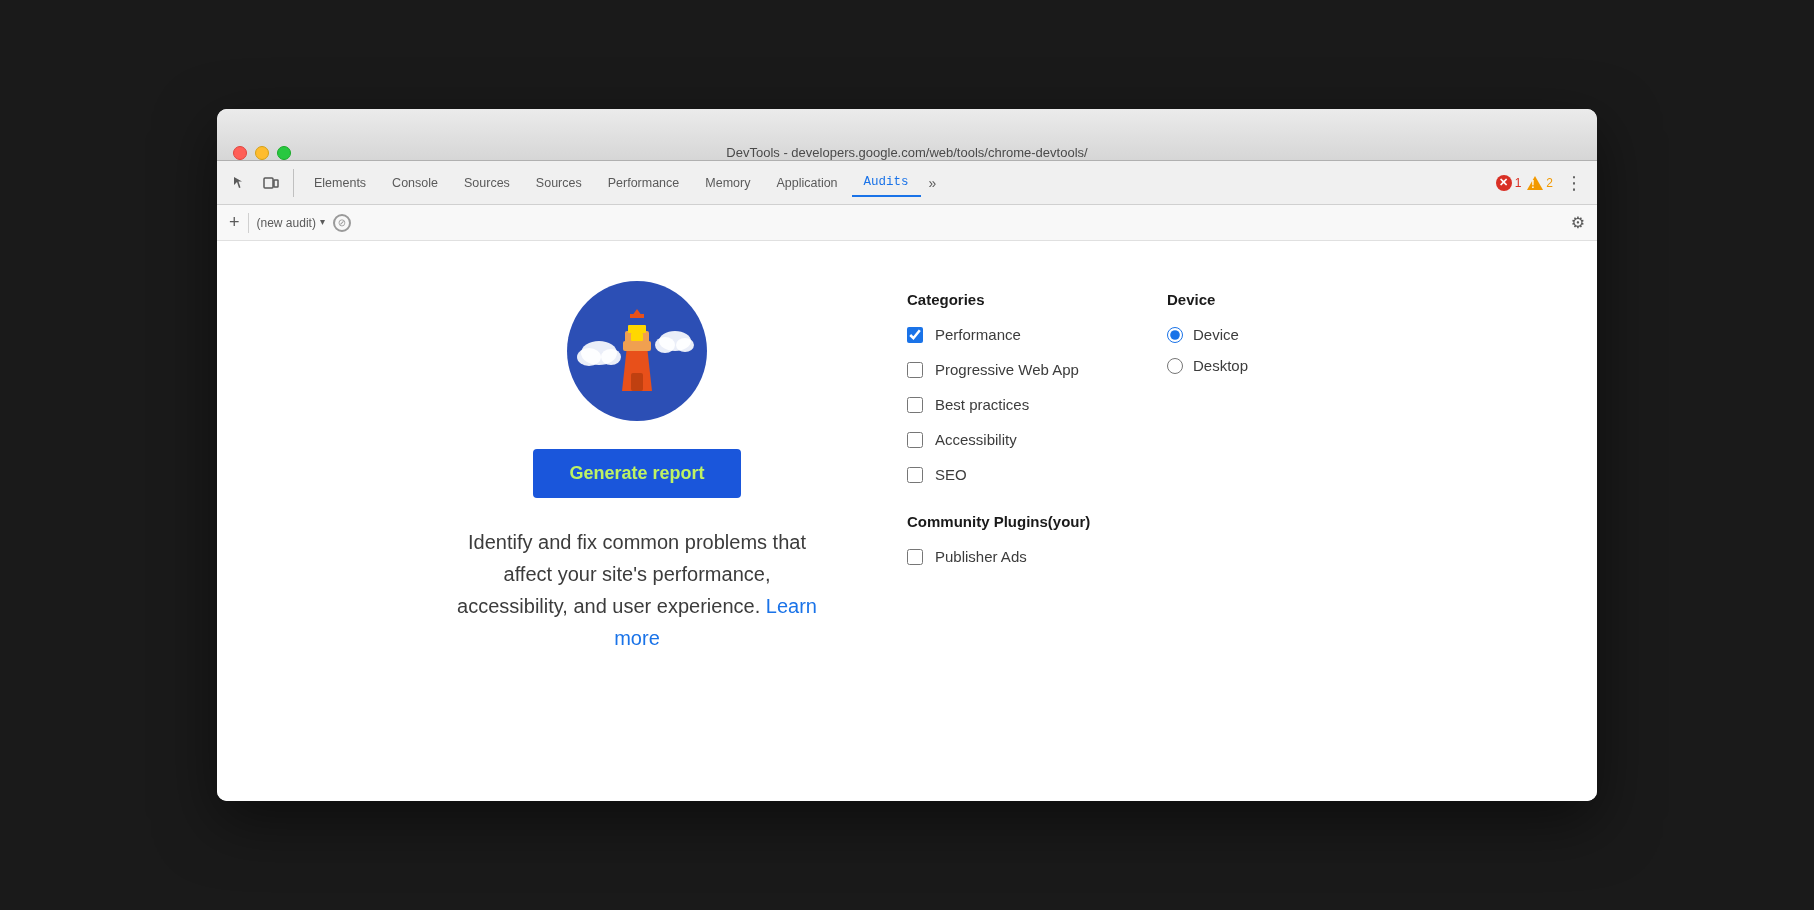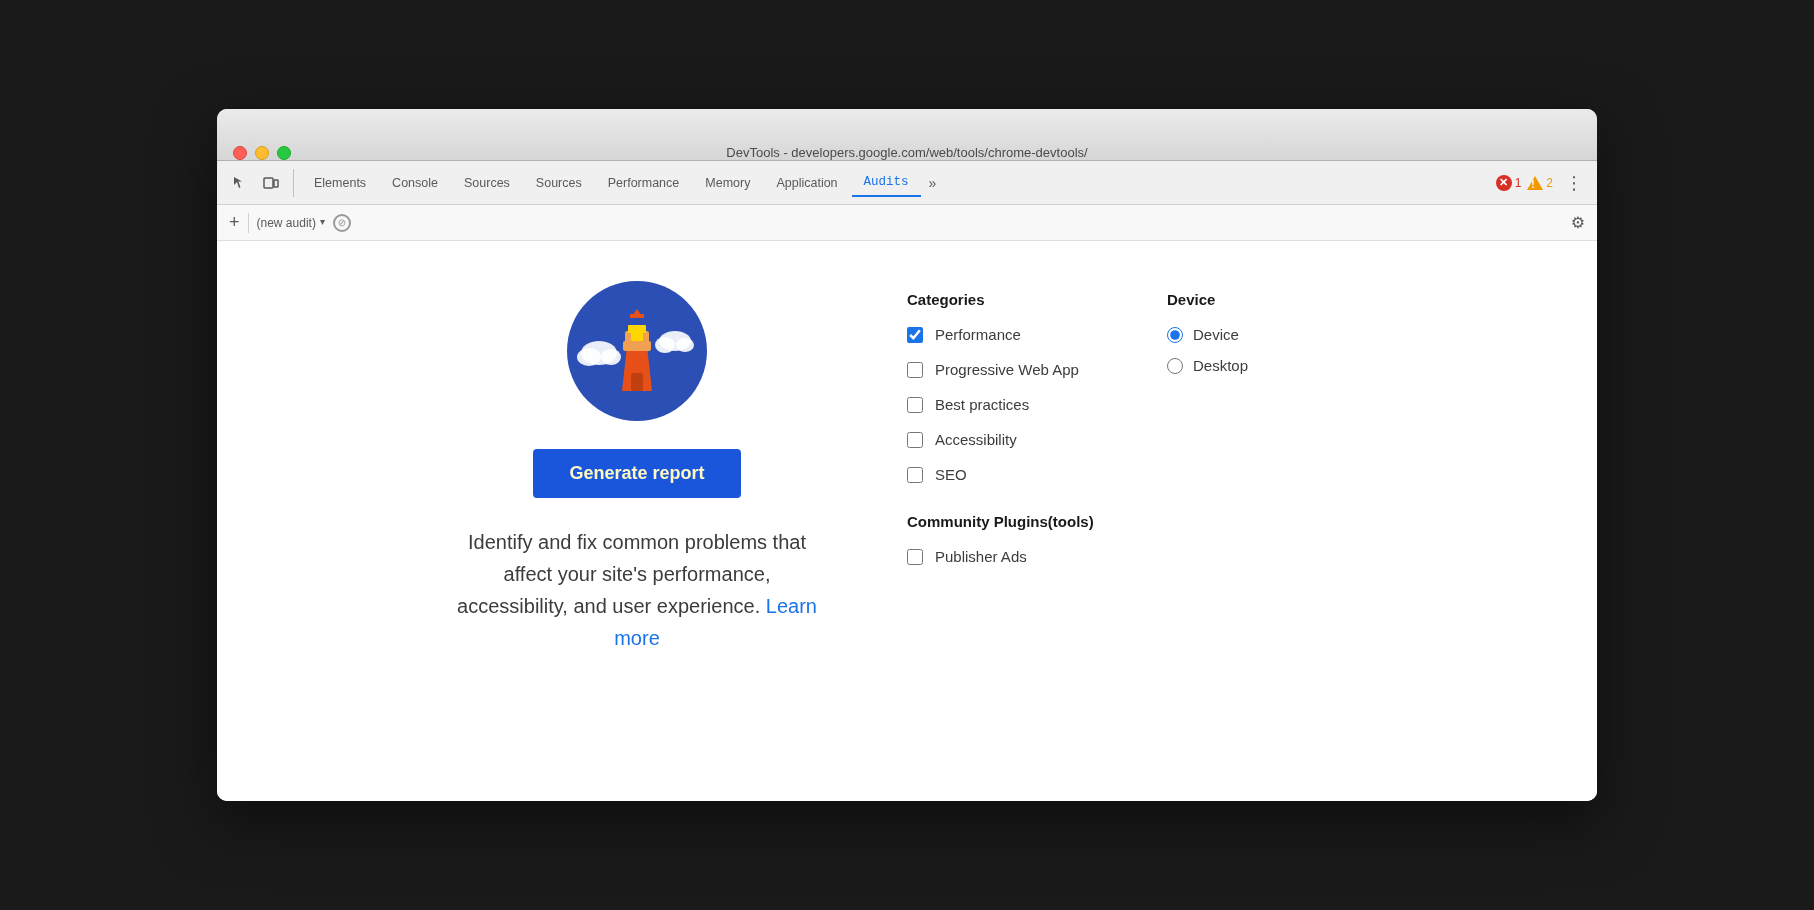--- a/index.html
+++ b/index.html
@@ -235,21 +235,21 @@
       max-width: 420px;
     }
 
     .lighthouse-logo {
       width: 140px;
       height: 140px;
     }
 
     .generate-btn {
       background: #1a56db;
-      color: #fef9c3;
+      color: #bef264;
       border: none;
       border-radius: 4px;
       padding: 14px 36px;
       font-size: 18px;
       font-weight: 700;
       cursor: pointer;
       white-space: nowrap;
     }
 
     .description {
@@ -446,21 +446,21 @@
         <div class="checkbox-item">
           <input type="checkbox" id="acc" style="">
           <label for="acc">Accessibility</label>
         </div>
         <div class="checkbox-item">
           <input type="checkbox" id="seo" style="">
           <label for="seo">SEO</label>
         </div>
 
         <div class="community-section">
-          <div class="section-title">Community Plugins(tools)</div>
+          <div class="section-title">Community Plugins(your)</div>
           <div class="checkbox-item">
             <input type="checkbox" id="pub" style="">
             <label for="pub">Publisher Ads</label>
           </div>
         </div>
       </div>
 
       <div class="panel-section">
         <div class="section-title">Device</div>
 

